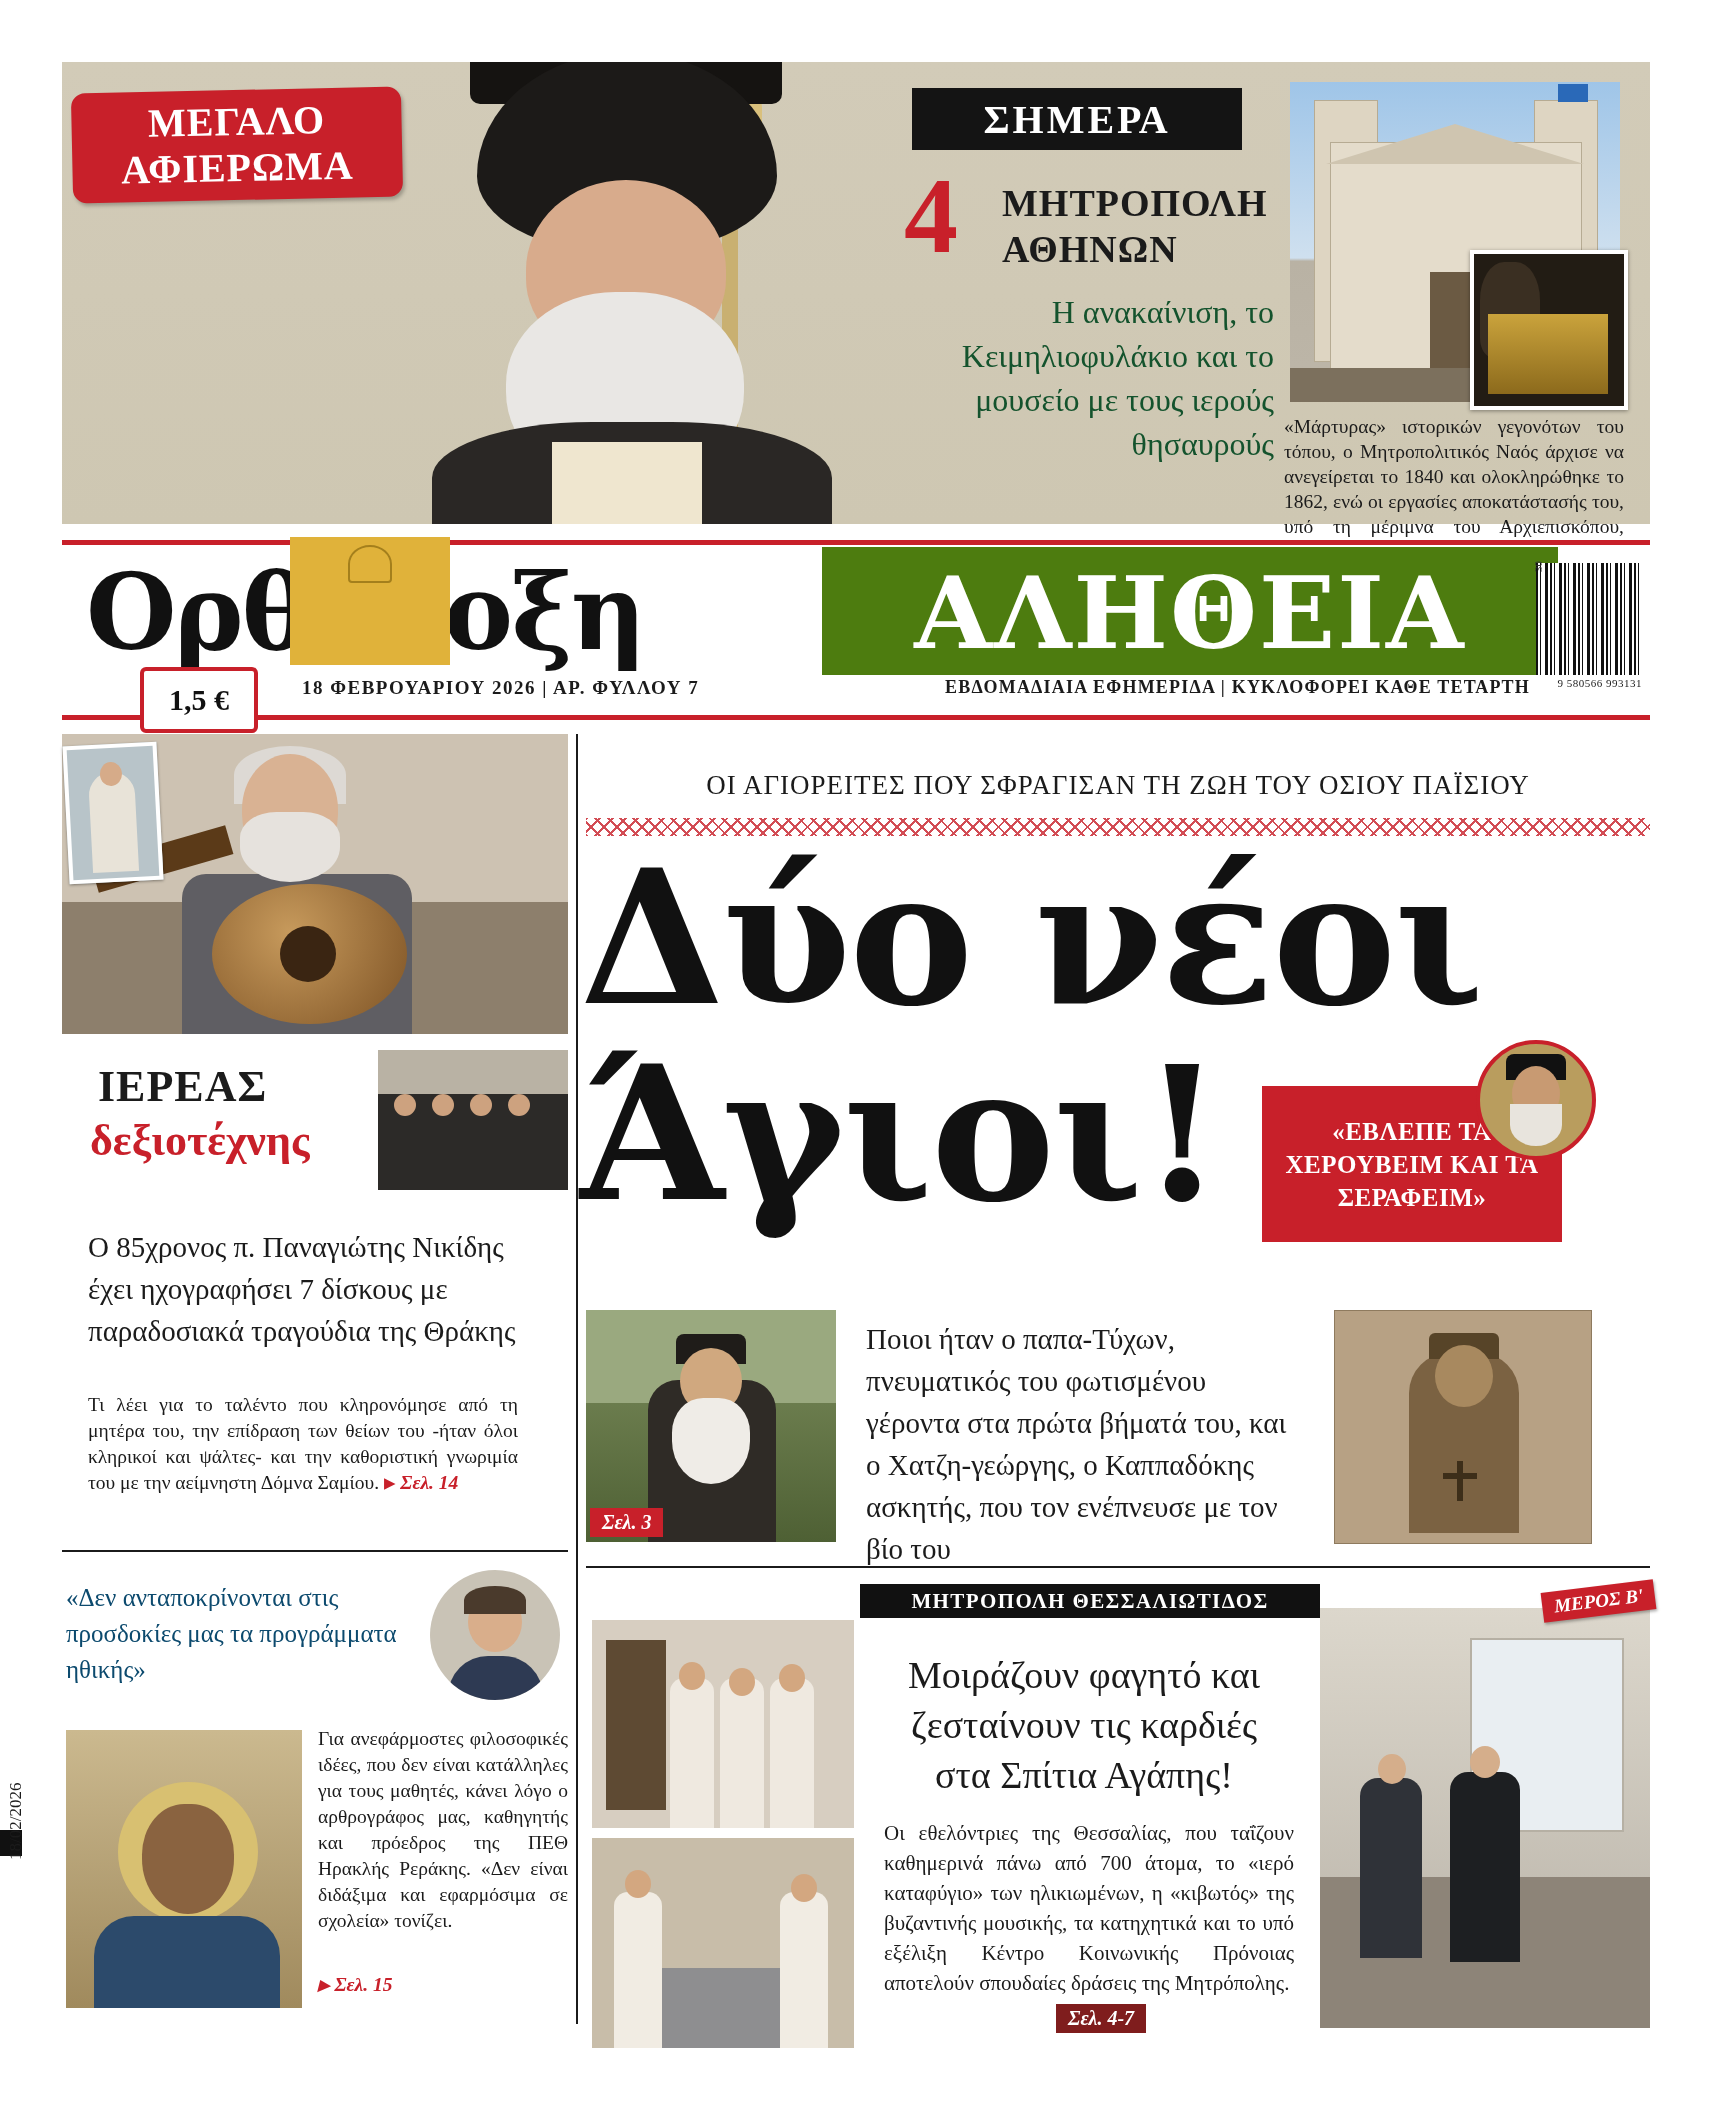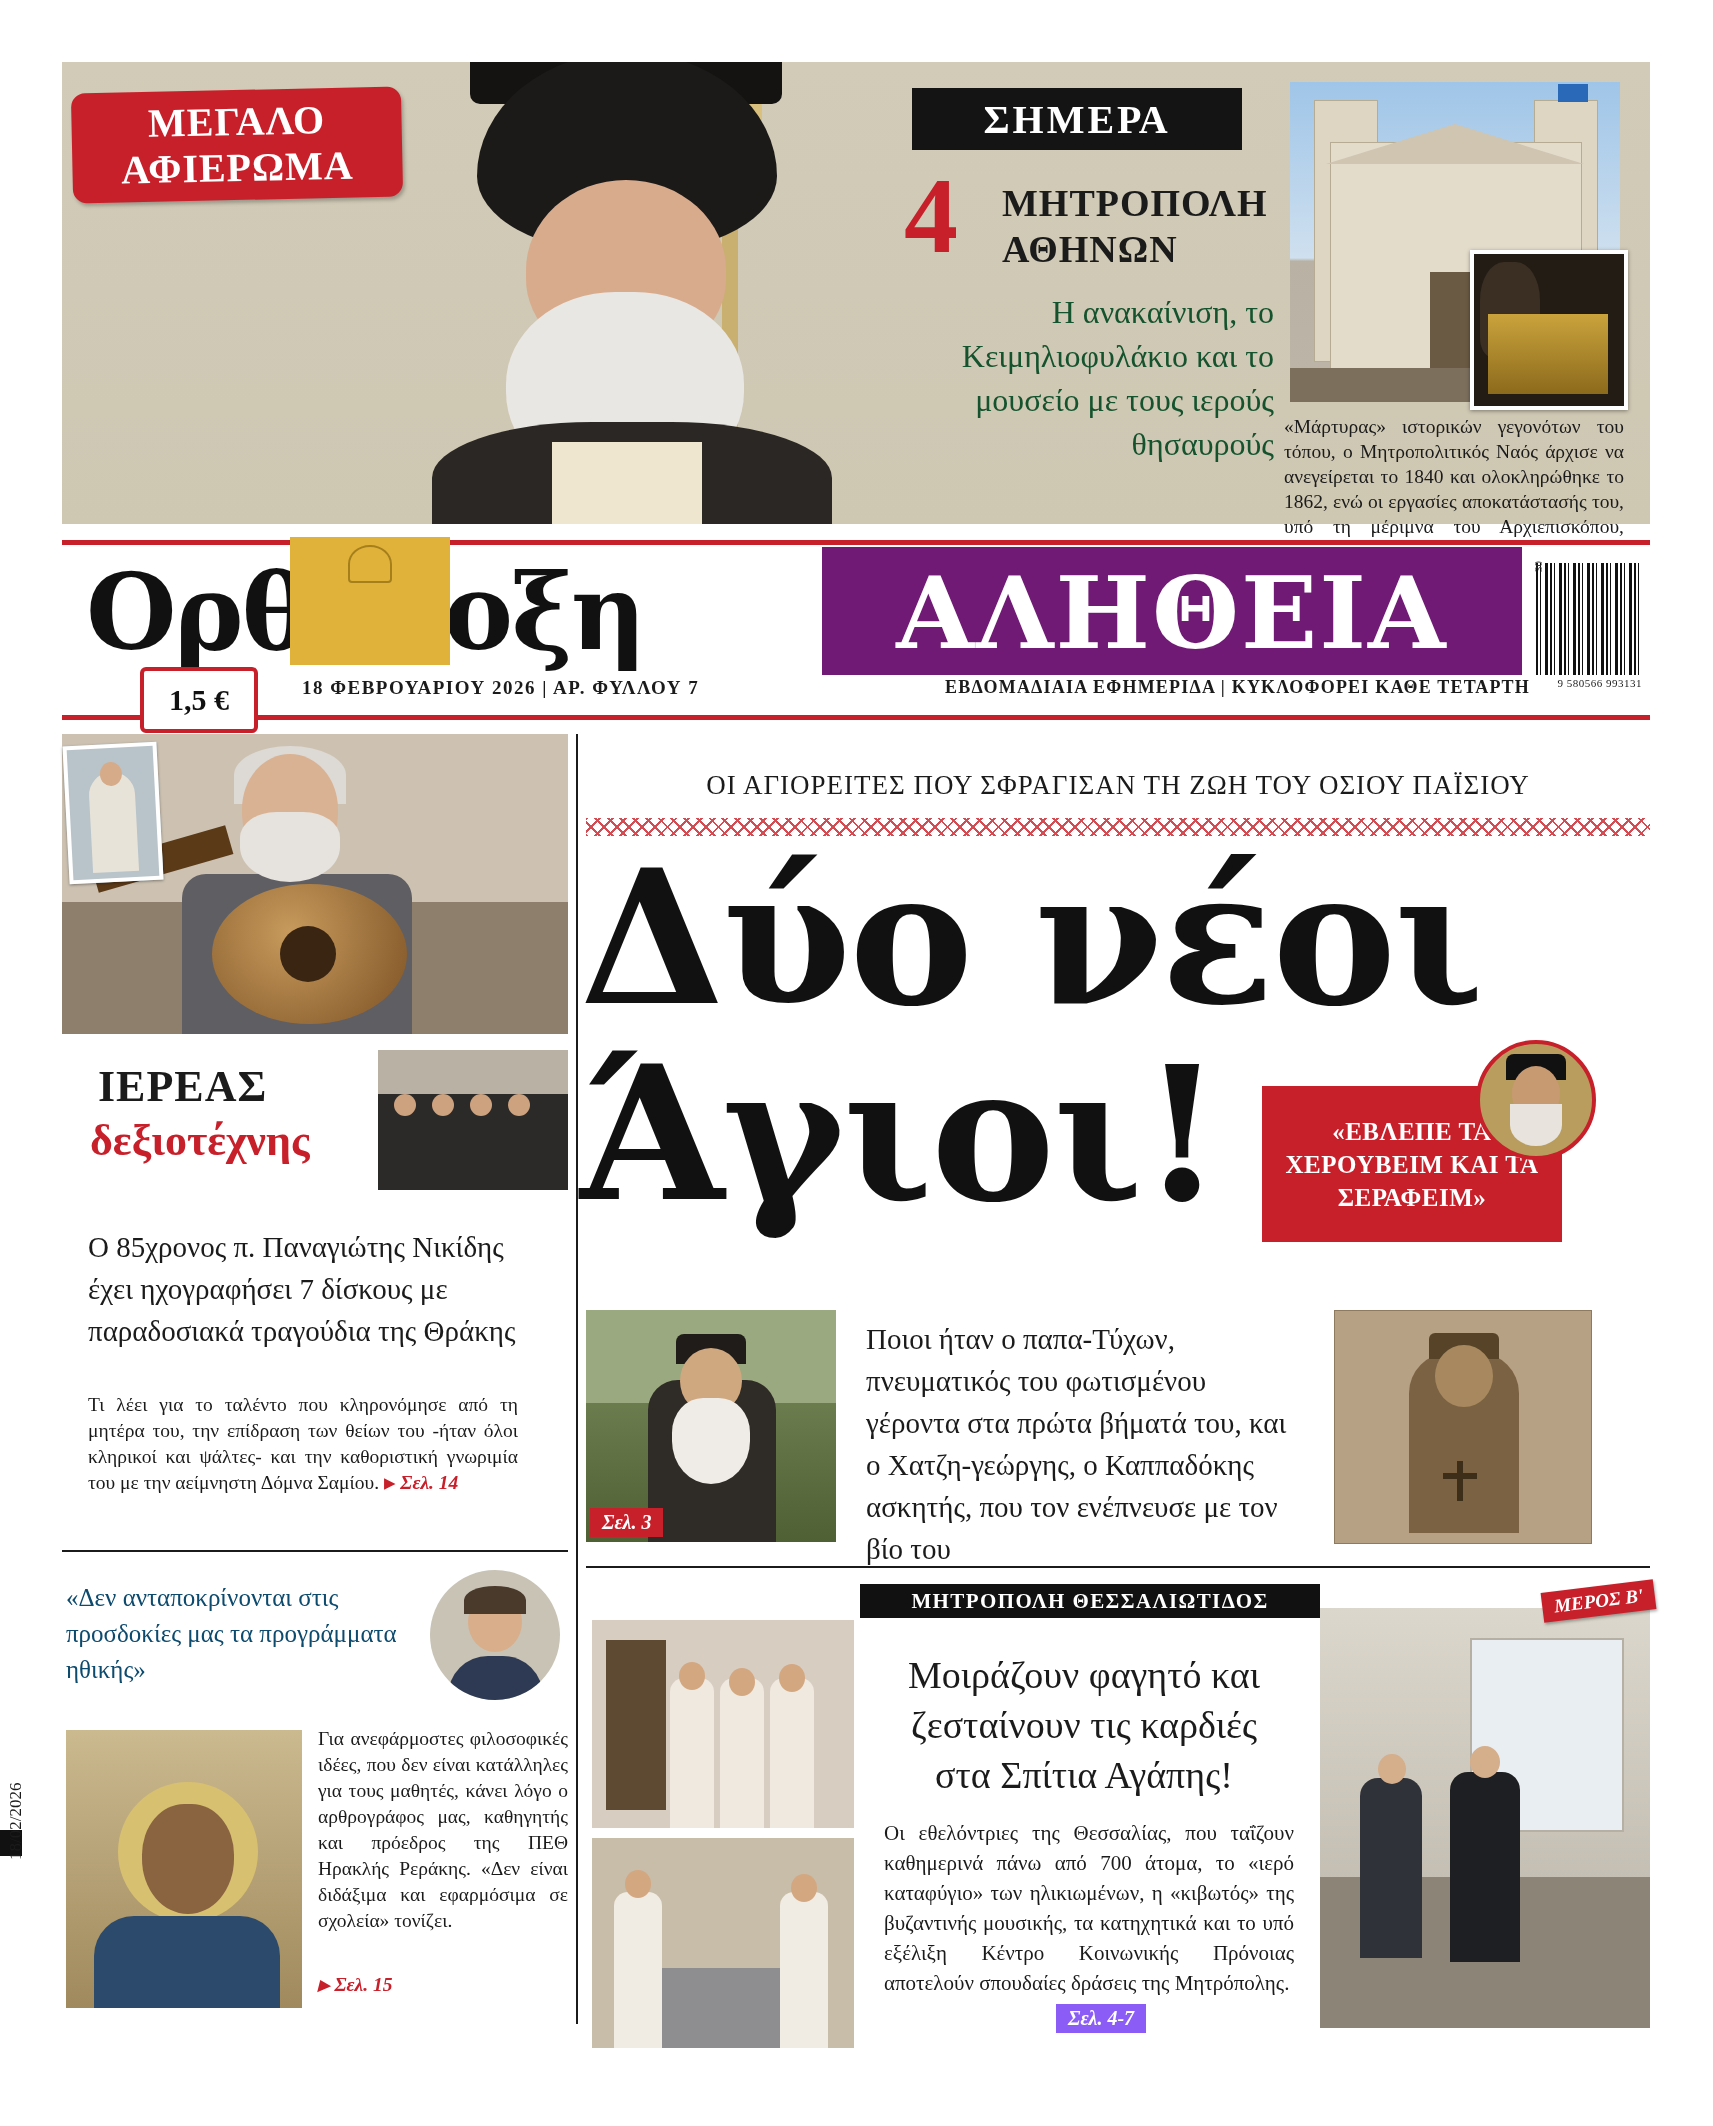--- a/index.html
+++ b/index.html
@@ -288,21 +288,22 @@
     font-size: 104px;
     line-height: 120px;
     letter-spacing: -2px;
     color: #111;
   }
   .mast-title .accent { color: #c8202a; }
   .mast-alitheia {
     position: absolute;
     left: 760px; top: 2px;
     width: 700px; height: 128px;
-    background: #701a75;
+    background: #4d7c0f;
+    padding-left: 36px;
   }
   .mast-alitheia span {
     position: absolute;
     left: 0; right: 0; top: 6px;
     text-align: center;
     font-family: "DejaVu Serif", serif;
     font-weight: bold;
     font-size: 100px;
     line-height: 120px;
     color: #ffffff;
@@ -817,21 +818,21 @@
     background: #c0b5a4;
     overflow: hidden;
   }
   .kitchen2-photo .bg { position:absolute; inset:0; background:#c8bda9; }
   .kitchen2-photo .stove { position:absolute; left:62px; bottom:0; width:140px; height:80px; background:#8e8e90; }
   .kitchen2-photo .p { position:absolute; bottom:0; width:48px; height:156px; background:#f1ece3; border-radius:14px 14px 0 0; }
   .kitchen2-photo .ph { position:absolute; width:26px; height:28px; border-radius:50%; background:#d3a780; }
   .sel47-badge {
     position: absolute;
     left: 1056px; top: 2004px;
-    background: #8b5cf6;
+    background: #7f1d1d;
     color: #fff;
     font-weight: bold;
     font-style: italic;
     font-size: 20px;
     padding: 3px 12px;
   }
 
   .bottom-headline {
     position: absolute;
     left: 884px; top: 1650px;

